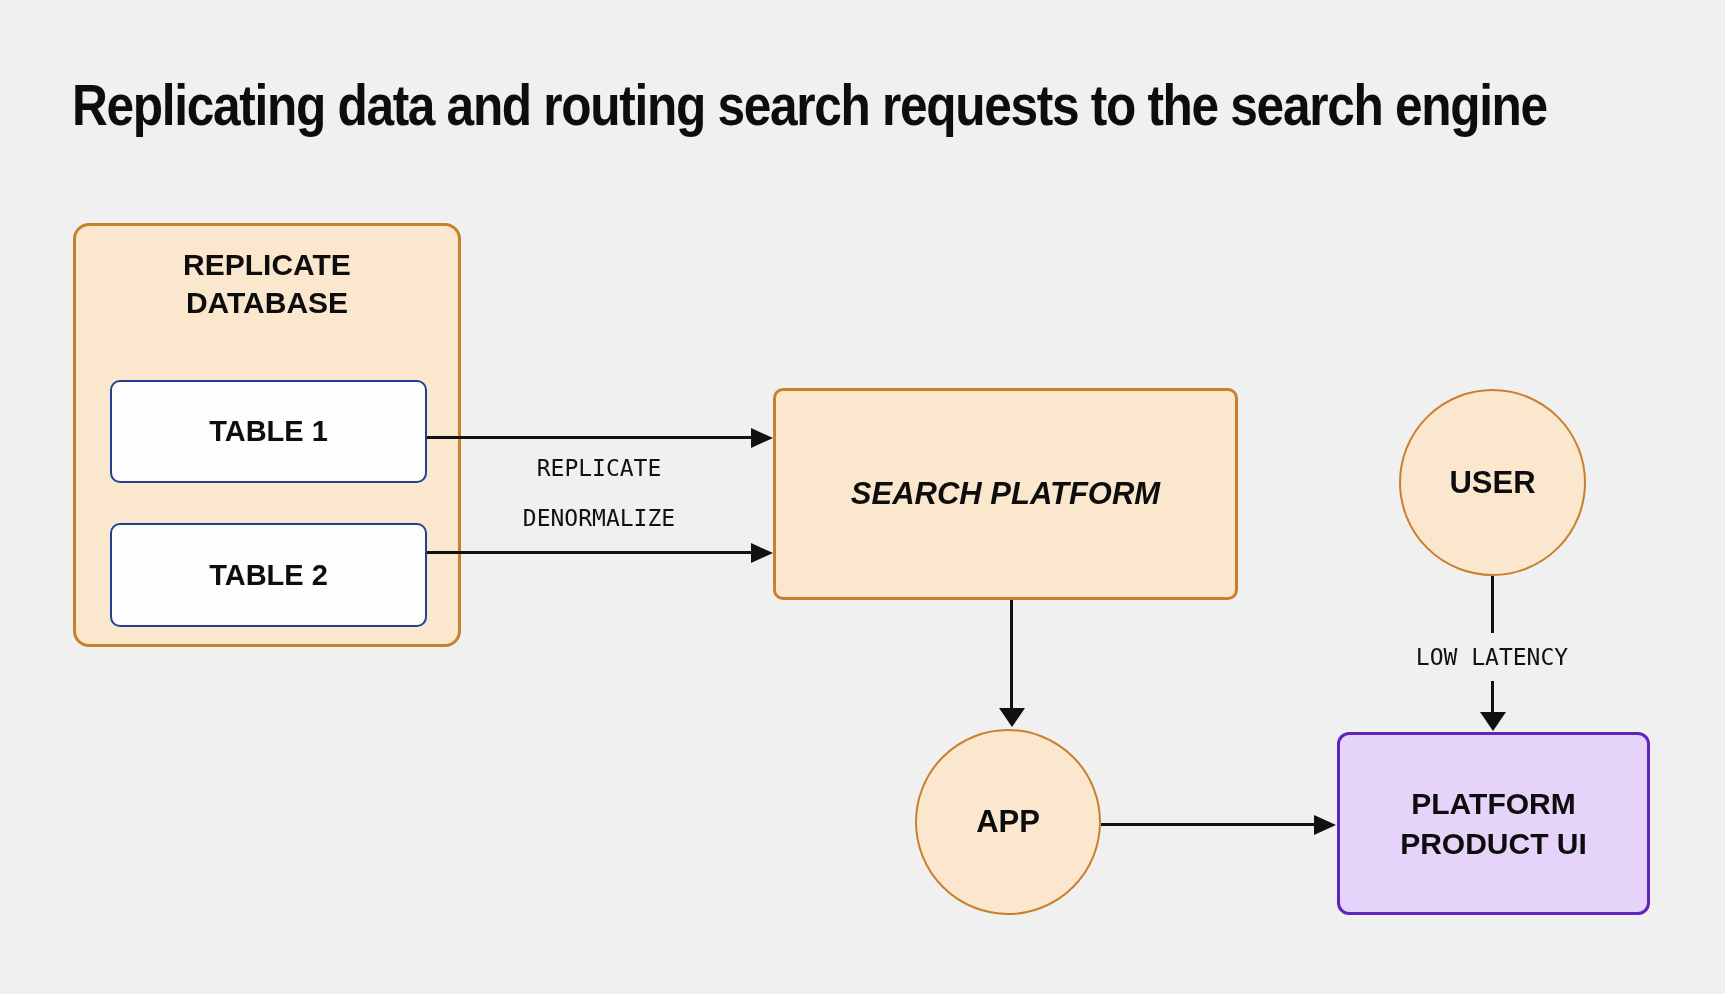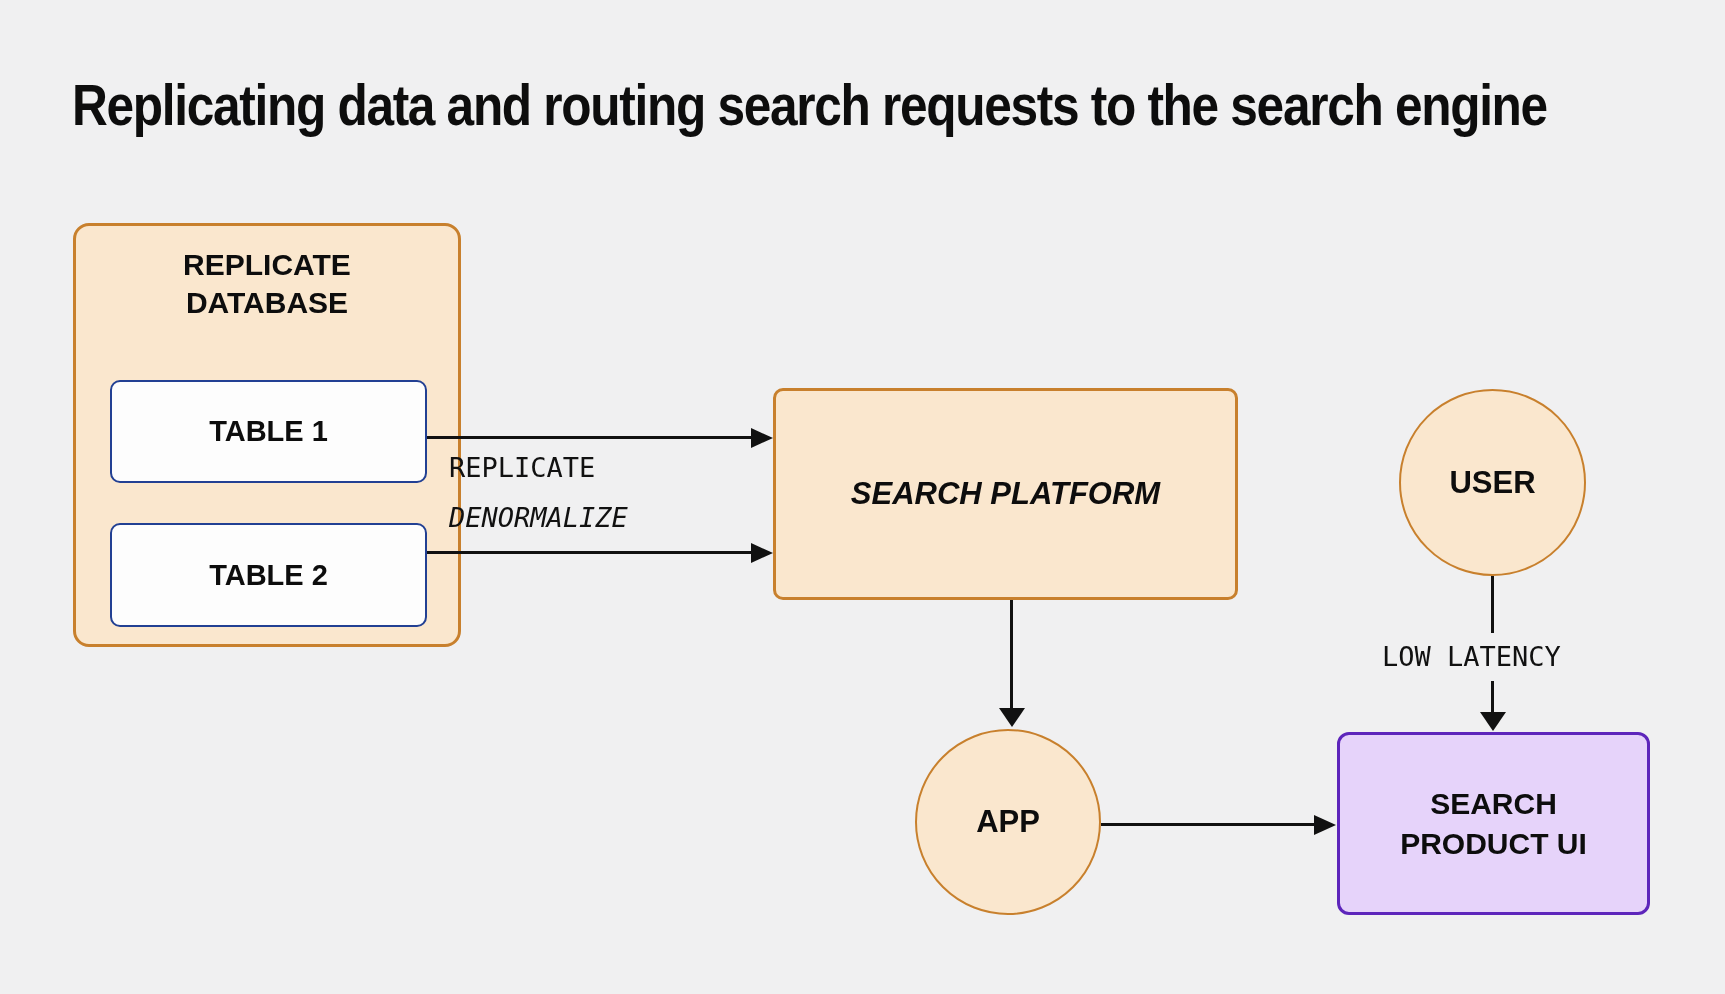--- a/index.html
+++ b/index.html
@@ -111,28 +111,28 @@
     border-left: 22px solid var(--line);
   }
   .arrow-down {
     border-left: 13px solid transparent;
     border-right: 13px solid transparent;
     border-top: 19px solid var(--line);
   }
   .edge-label {
     position: absolute;
     font-family: "DejaVu Sans Mono", monospace;
-    font-size: 27px;
+    font-size: 23px;
     line-height: 40px;
-    text-align: left;
+    text-align: center;
     color: var(--line);
     white-space: nowrap;
   }
   .lbl-replicate   { left: 449px; top: 448px; width: 300px; }
-  .lbl-denormalize { left: 449px; top: 498px; width: 300px; font-style: italic; }
+  .lbl-denormalize { left: 449px; top: 498px; width: 300px; }
   .lbl-low-latency { left: 1382px; top: 637px; width: 220px; }
 </style>
 </head>
 <body>
 
 <div class="canvas">
 
   <div class="title">Replicating data and routing search requests to the search engine</div>
 
   <div class="node db-box"></div>
@@ -169,16 +169,16 @@
   <div class="node circle user-circle">
     <span>USER</span>
   </div>
 
   <div class="edge-line v-line" style="left:1491px; top:576px; height:57px;"></div>
   <div class="edge-label lbl-low-latency">LOW LATENCY</div>
   <div class="edge-line v-line" style="left:1491px; top:681px; height:31px;"></div>
   <div class="arrowhead arrow-down" style="left:1480px; top:712px;"></div>
 
   <div class="node dd-box">
-    <span class="dd-label">SEARCH PRODUCT UI</span>
+    <span class="dd-label">PLATFORM PRODUCT UI</span>
   </div>
 
 </div>
 
 </body></html>

